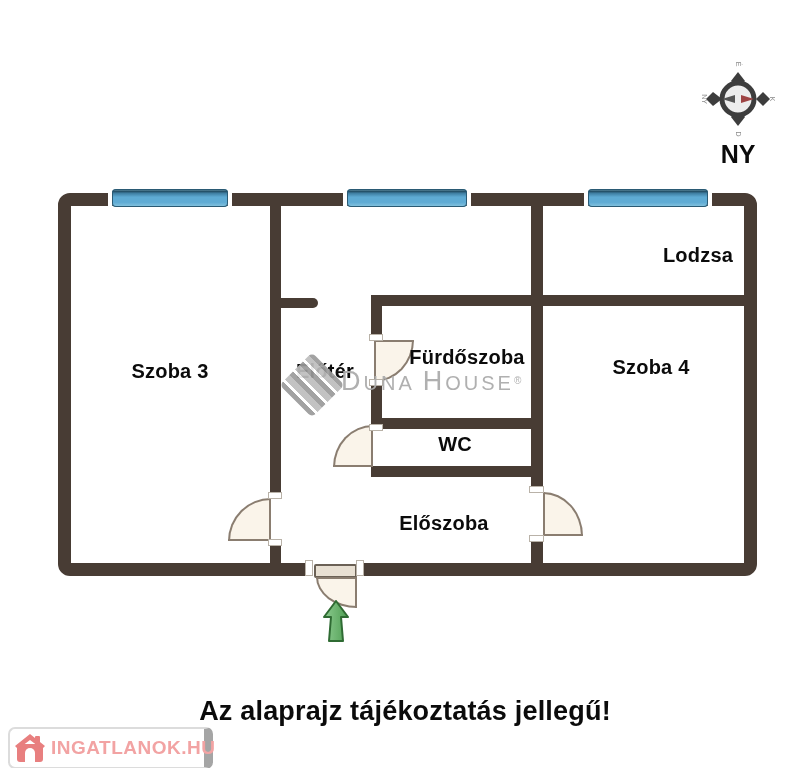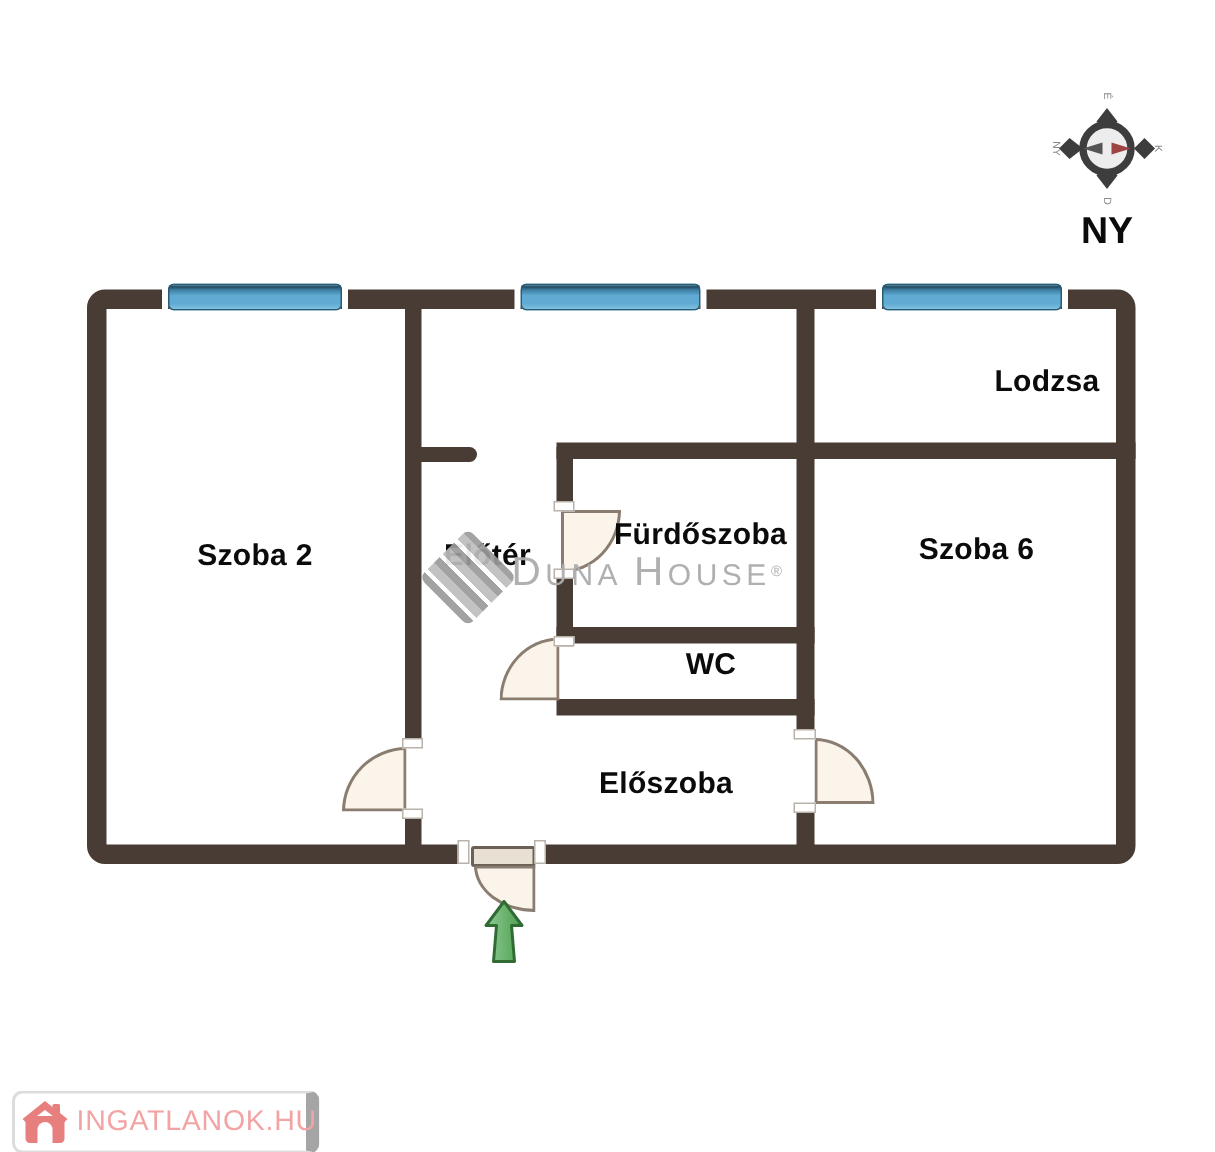--- a/index.html
+++ b/index.html
@@ -54,21 +54,21 @@
   
   #entry-arrow{position:absolute;left:322px;top:600px;}
 
   
   #disclaimer{position:absolute;left:0;top:696px;width:810px;text-align:center;
     font-size:27px;font-weight:800;color:#0B0B0B;letter-spacing:0.2px;}
 
   
   #corner-badge{position:absolute;left:8px;top:727px;width:194px;height:38px;background:#ffffff;
     border:2px solid #DCDCDC;border-right:9px solid #A5A5A5;border-radius:7px;display:flex;align-items:center;}
-  #corner-badge .badge-text{color:#F2A3A3;font-size:19px;font-weight:400;letter-spacing:0.5px;margin-left:6px;white-space:nowrap;}
+  #corner-badge .badge-text{color:#F2A3A3;font-size:19px;font-weight:700;letter-spacing:0.5px;margin-left:6px;white-space:nowrap;}
   #badge-house{margin-left:5px;flex:0 0 auto;}
 </style>
 </head>
 <body>
 
 <div id="stage">
 
   <svg id="compass" viewBox="0 0 74 78" width="74" height="78">
     <polygon points="37,12 44,21 37,28 30,21" fill="#3D3D3D"></polygon>
     <polygon points="37,48 44,57 37,66 30,57" fill="#3D3D3D"></polygon>
@@ -113,45 +113,46 @@
   <div class="jamb" style="left:268px;top:492px;width:14px;height:7px;"></div>
   <div class="jamb" style="left:268px;top:539px;width:14px;height:7px;"></div>
   <div class="jamb" style="left:529px;top:486px;width:15px;height:7px;"></div>
   <div class="jamb" style="left:529px;top:535px;width:15px;height:7px;"></div>
   <div class="jamb" style="left:369px;top:334px;width:14px;height:7px;"></div>
   <div class="jamb" style="left:369px;top:379px;width:14px;height:7px;"></div>
   <div class="jamb" style="left:369px;top:424px;width:14px;height:7px;"></div>
   <div class="jamb" style="left:305px;top:560px;width:8px;height:16px;"></div>
   <div class="jamb" style="left:356px;top:560px;width:8px;height:16px;"></div>
 
-  <div class="room-label" style="left:170px;top:371px;">Szoba 2</div>
+  <div class="room-label" style="left:170px;top:371px;">Szoba 3</div>
   <div class="room-label" style="left:650px;top:255px;margin-left:48px;">Lodzsa</div>
   <div class="room-label" style="left:325px;top:371px;">Előtér</div>
   <div class="room-label" style="left:467px;top:357px;">Fürdőszoba</div>
-  <div class="room-label" style="left:651px;top:367px;">Szoba 6</div>
-  <div class="room-label" style="left:474px;top:444px;">WC</div>
+  <div class="room-label" style="left:651px;top:367px;">Szoba 4</div>
+  <div class="room-label" style="left:455px;top:444px;">WC</div>
   <div class="room-label" style="left:408px;top:523px;margin-left:36px;">Előszoba</div>
 
   <div id="dh-watermark">
     <div id="dh-diamond"></div>
     <div id="dh-text">
       <span class="big">D</span><span class="small">UNA</span><span class="wordgap"></span><span class="big">H</span><span class="small">OUSE</span><span class="reg">®</span>
     </div>
   </div>
 
   <svg id="entry-arrow" width="28" height="42" viewBox="0 0 28 42">
     <defs>
       <linearGradient id="ag" x1="0" y1="0" x2="1" y2="0">
         <stop offset="0" stop-color="#8CCB8F"></stop>
           <stop offset="1" stop-color="#4F9E53"></stop>
       </linearGradient>
     </defs>
     <polygon points="14,1 26,17 19,17 21,41 7,41 9,17 2,17" fill="url(#ag)" stroke="#2F6B33" stroke-width="2" stroke-linejoin="round"></polygon>
   </svg>
 
+  <div id="disclaimer">Az alaprajz tájékoztatás jellegű!</div>
 
   <div id="corner-badge">
     <svg id="badge-house" width="30" height="30" viewBox="0 0 30 30">
       <rect x="20" y="3" width="5" height="9" rx="1" fill="#E87F7F"></rect>
       <rect x="2" y="11" width="26" height="18" rx="3" fill="#E87F7F"></rect>
       <polygon points="0,13 15,1 30,13 27,16 15,7 3,16" fill="#E87F7F"></polygon>
       <path d="M10,29 L10,20 a5,5 0 0 1 10,0 L20,29 Z" fill="#ffffff"></path>
     </svg>
     <span class="badge-text">INGATLANOK.HU</span>
   </div>

